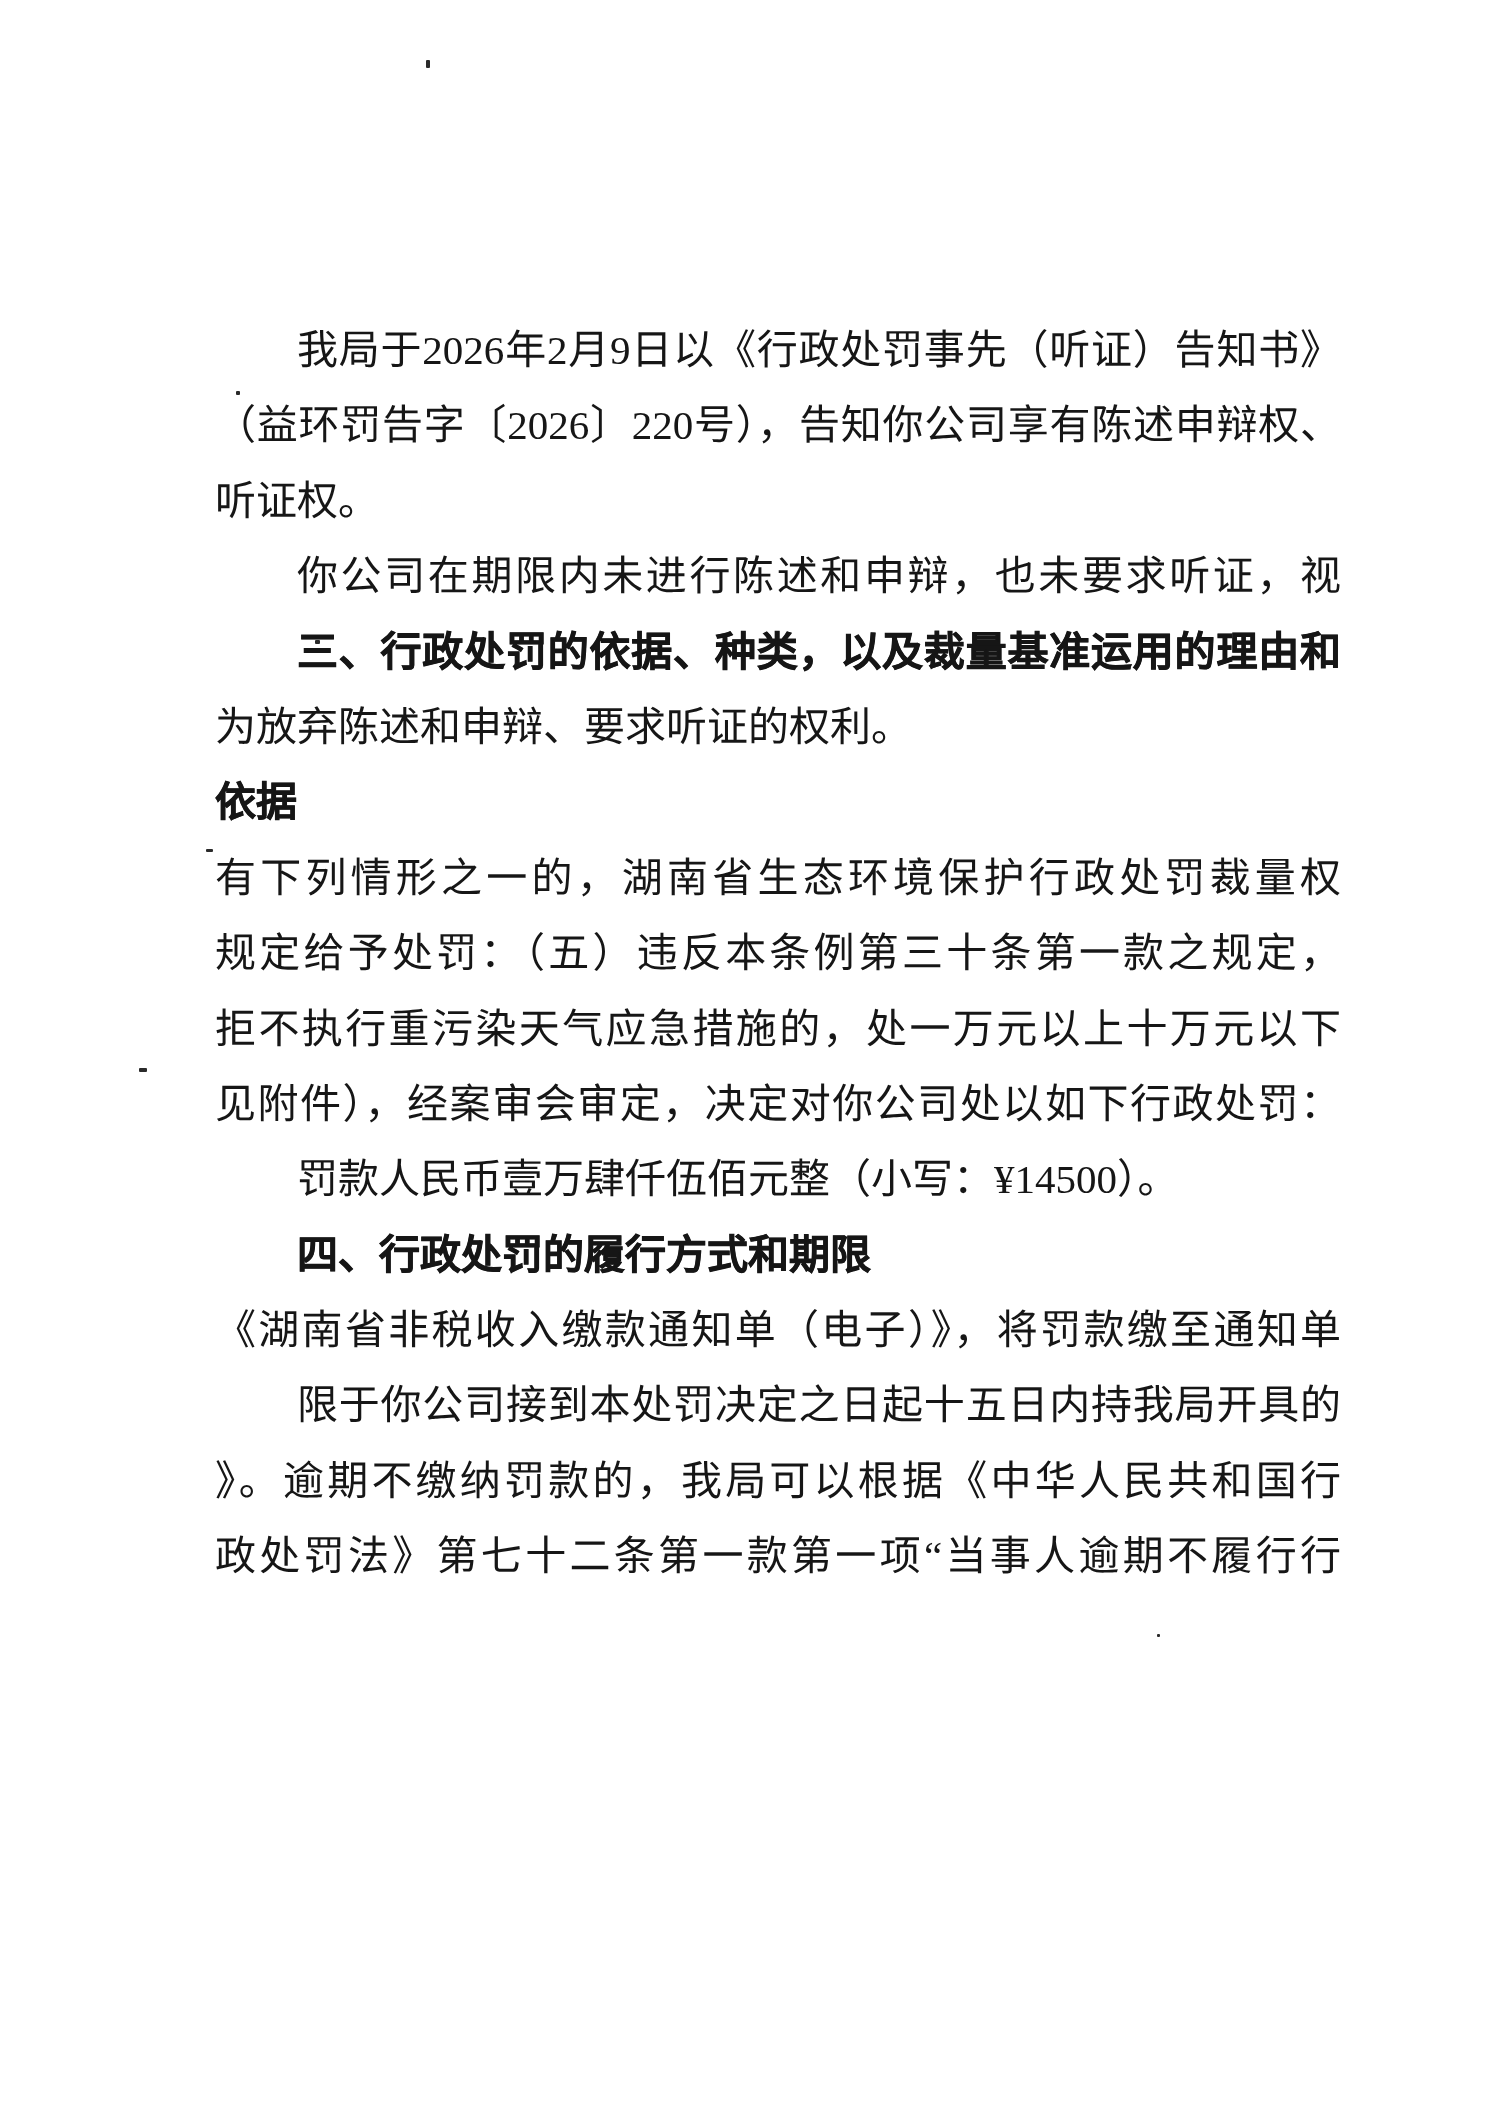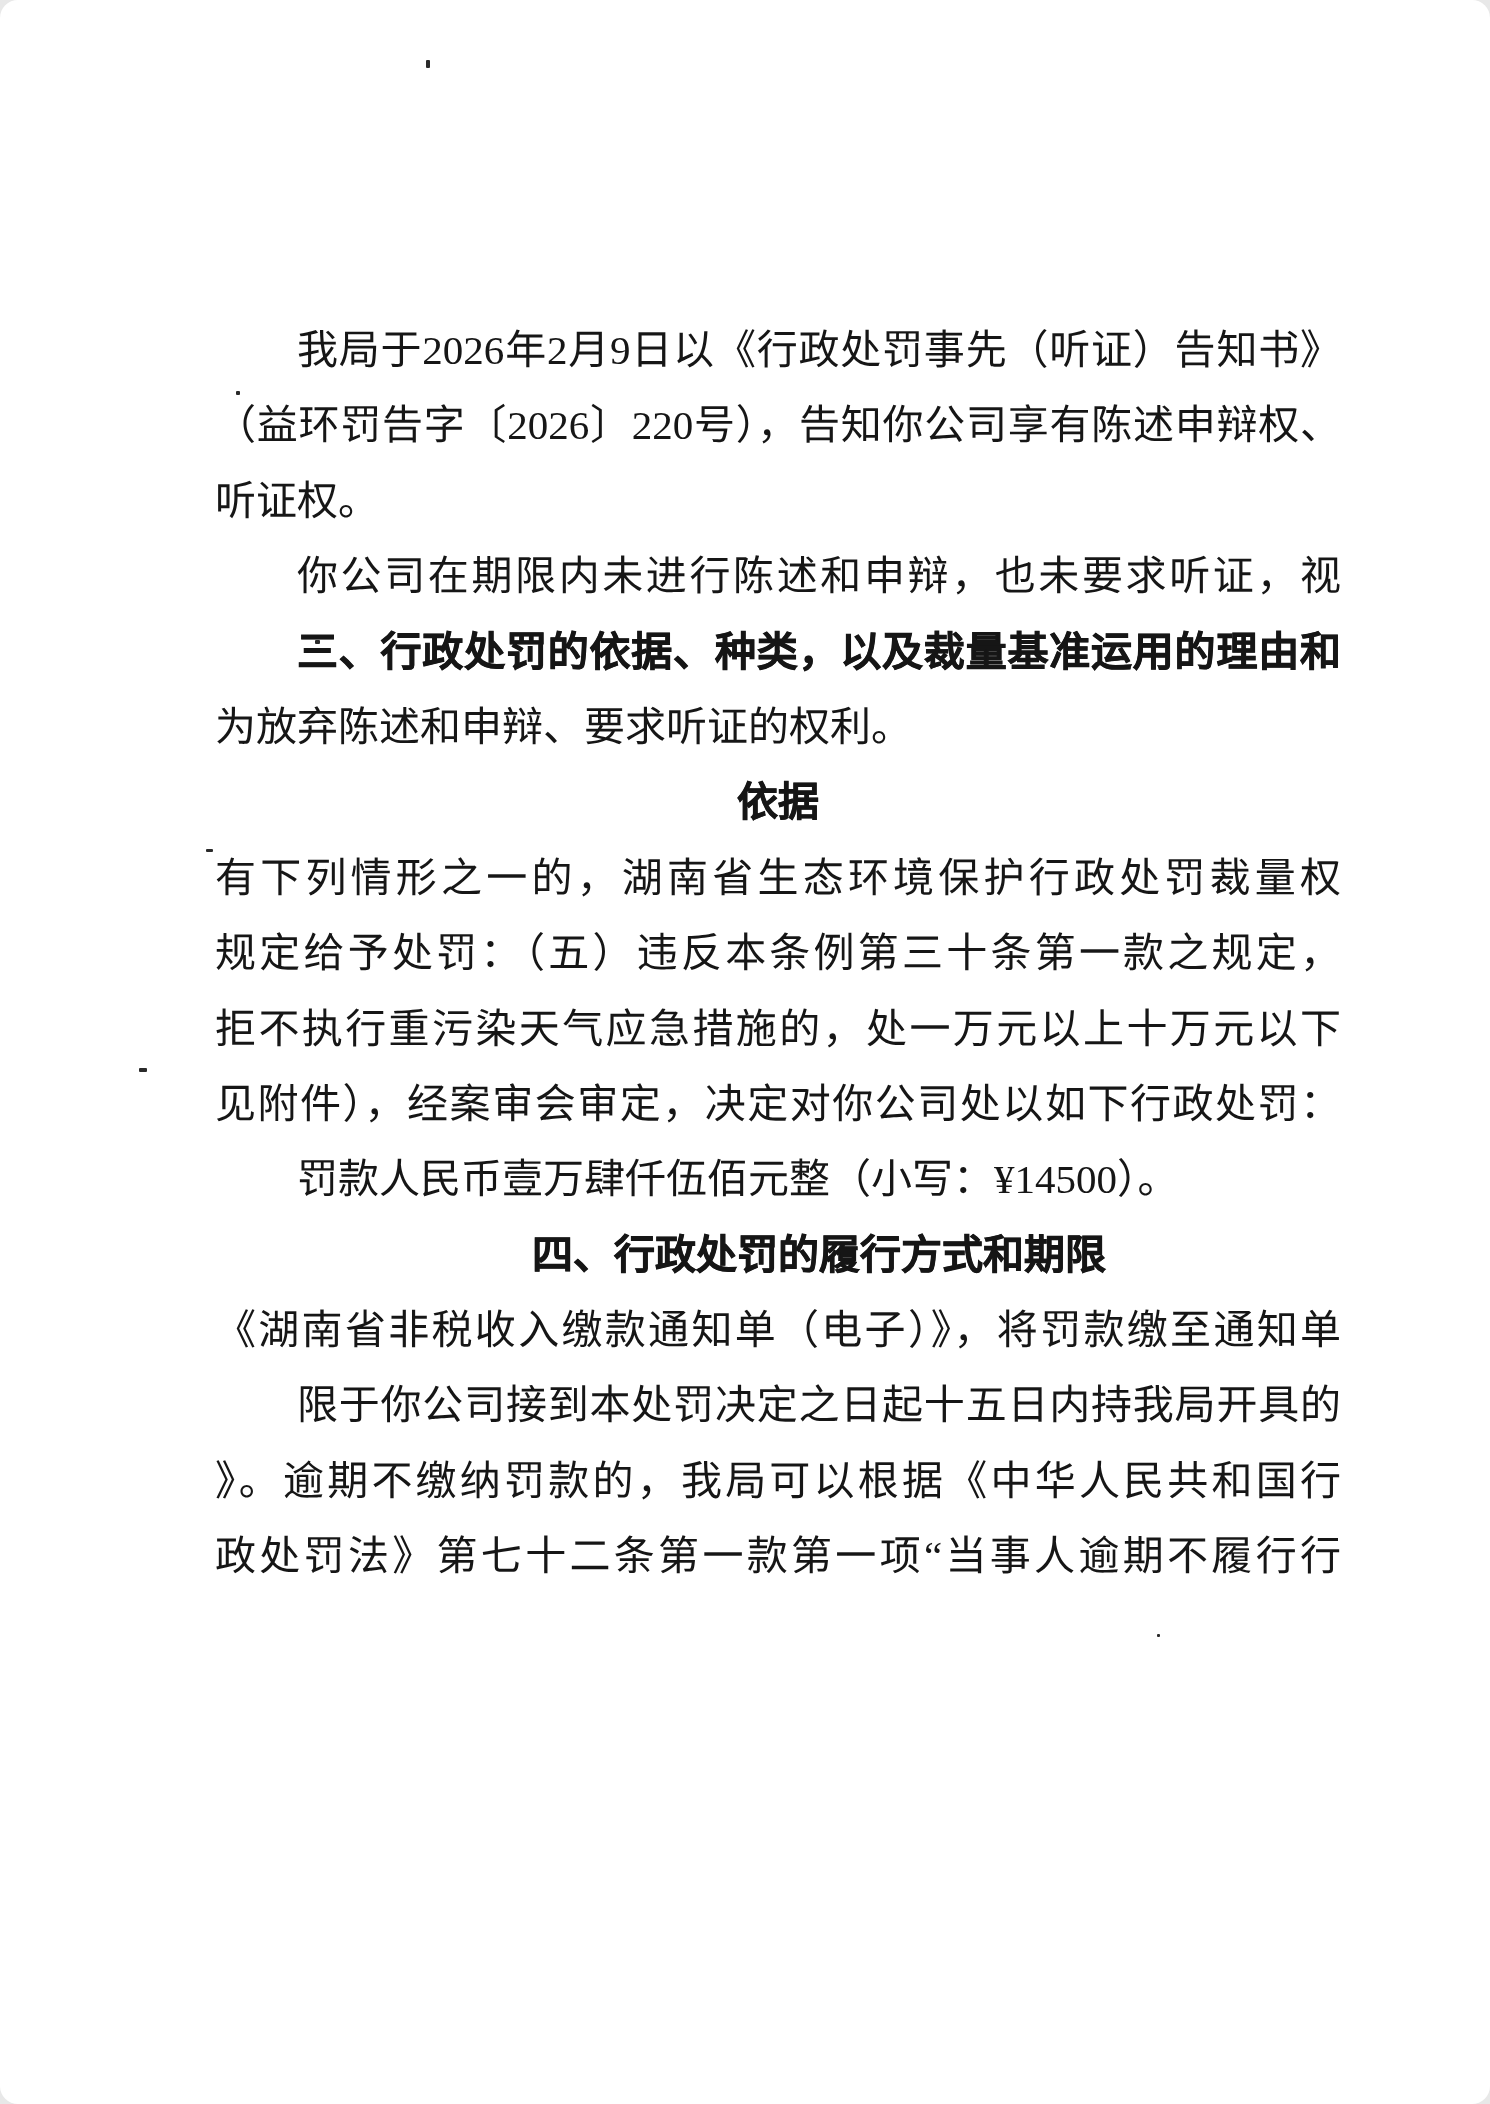--- a/index.html
+++ b/index.html
@@ -8,21 +8,20 @@
     background: #e8e8e8;
   }
   .page {
     position: relative;
     width: 1490px;
     height: 2104px;
     margin: 0 auto;
     background: #ffffff;
     overflow: hidden;
     font-family: "Liberation Serif", "DejaVu Serif", serif;
-    border-radius: 18px;
   }
   .text-block {
     position: absolute;
     left: 215px;
     top: 313px;
     width: 1126px;
   }
   .line {
     height: 75.4px;
     line-height: 75.4px;
@@ -34,21 +33,20 @@
   }
   .line.fill {
     text-align: justify;
     text-align-last: justify;
   }
   .line.indent {
     text-indent: 82px;
   }
   .line.bold {
     font-weight: 700;
-    text-align: center;
     -webkit-text-stroke: 0.6px #161616;
   }
   .speck {
     position: absolute;
     background: #2a2a2a;
     border-radius: 1px;
   }
 </style>
 </head>
 <body>

